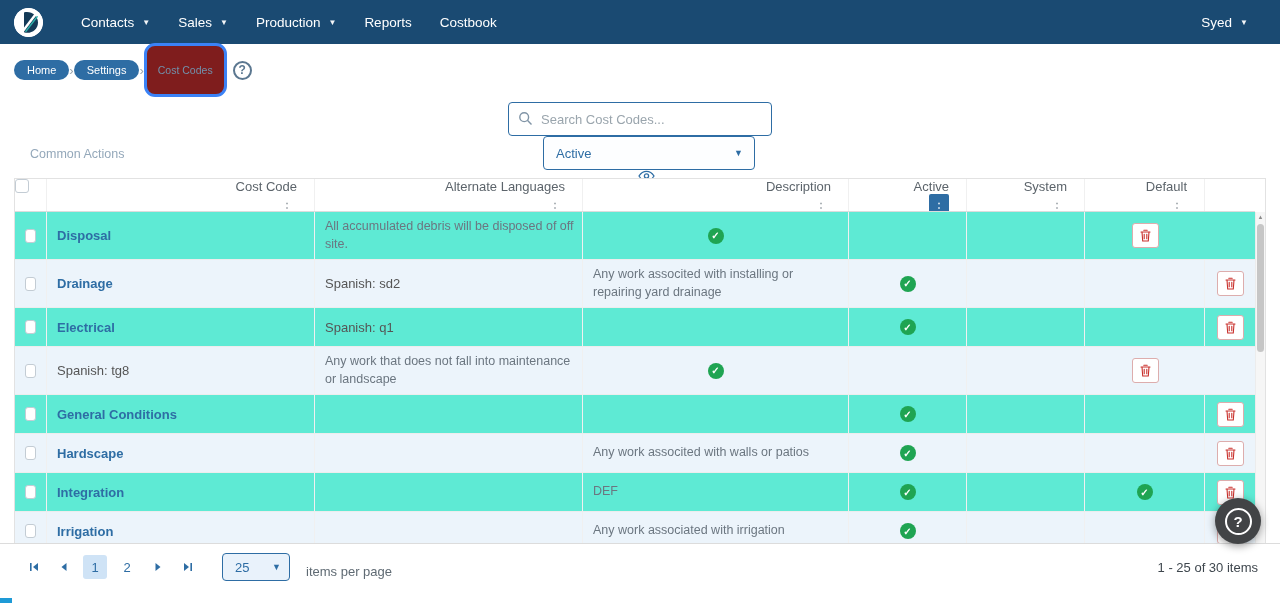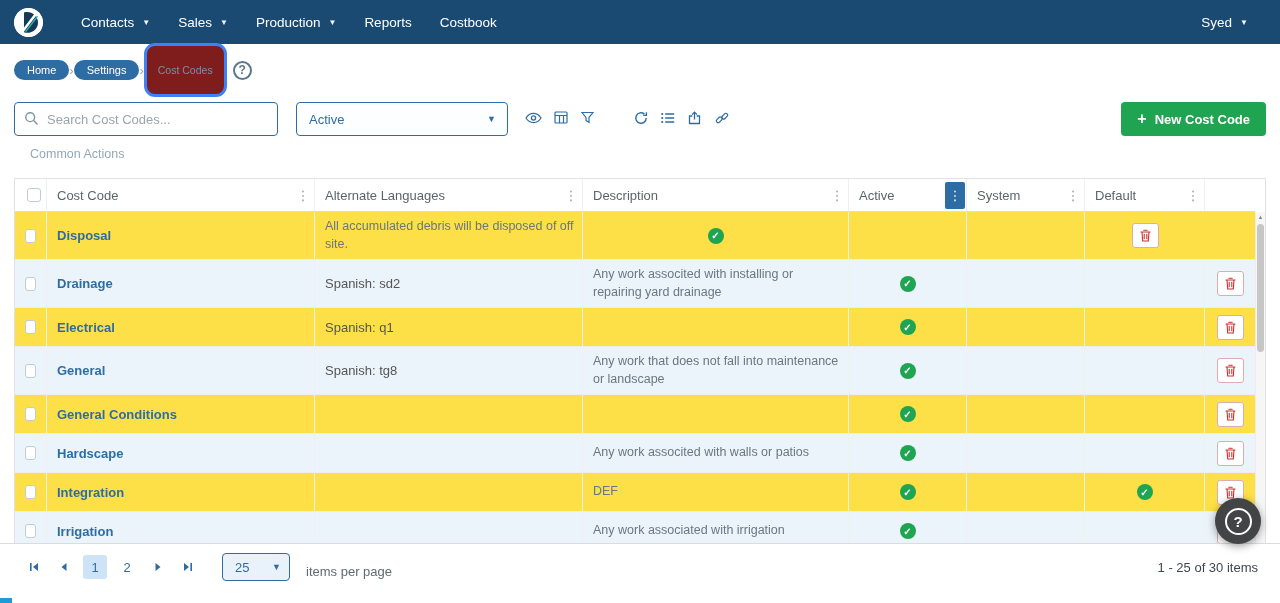--- a/index.html
+++ b/index.html
@@ -16,48 +16,48 @@
   .nav-spacer { flex: 1; }
 
   
   .breadcrumb-bar { margin: 12px 14px 0; height: 28px; display: flex; align-items: center; }
   .pill { background: #2e6da4; color: #fff; font-size: 11px; padding: 4px 13px; border-radius: 11px; cursor: pointer; white-space: nowrap; }
   .pill.outline { background: #7f1d1d; border: 3px solid #3b82f6; color: #7291ab; font-size: 10.5px; padding: 18px 11px; cursor: default; }
   .crumb-sep { color: #9aa5ad; font-size: 13px; }
   .bc-help { width: 19px; height: 19px; border: 2px solid #5b7790; color: #5b7790; border-radius: 50%; display: flex; align-items: center; justify-content: center; font-size: 12px; font-weight: bold; margin-left: 6px; cursor: pointer; }
 
   
-  .toolbar { margin: 18px 14px 0; height: 34px; display: flex; align-items: center; }
+  .toolbar { margin: 18px 14px 0; height: 34px; display: flex; align-items: center; flex-direction: column; }
   .searchbox { position: relative; width: 264px; height: 34px; flex: none; }
   .searchbox input { width: 100%; height: 100%; border: 1px solid #2e6da4; border-radius: 4px; padding: 0 10px 0 32px; font-size: 13px; color: #444; font-family: "Liberation Sans", sans-serif; outline: none; }
   .searchbox input::placeholder { color: #9aa5ad; }
   .search-ico { position: absolute; left: 10px; top: 9px; }
   .dropdown { margin-left: 18px; width: 212px; height: 34px; border: 1px solid #2e6da4; border-radius: 4px; display: flex; align-items: center; justify-content: space-between; padding: 0 11px 0 12px; color: #2e6da4; font-size: 13px; background: #fdfeff; cursor: pointer; flex: none; }
   .dd-caret { font-size: 9px; }
   .icon-btn { width: 27px; height: 30px; display: flex; align-items: center; justify-content: center; cursor: pointer; background: none; border: none; }
   .g1 { margin-left: 12px; }
   .g2-first { margin-left: 26px; }
   .btn-new { margin-left: auto; height: 34px; background: #1fa452; color: #fff; border: none; border-radius: 4px; font-size: 13px; font-weight: bold; padding: 0 16px; display: flex; align-items: center; gap: 8px; cursor: pointer; font-family: "Liberation Sans", sans-serif; }
   .btn-new .plus { font-size: 16px; font-weight: bold; line-height: 1; }
 
   .common-actions { margin: 11px 14px 0; height: 16px; color: #94a8ba; font-size: 12.5px; cursor: pointer; width: max-content; padding-left: 16px; }
 
   
   .table-wrap { margin: 15px 14px 0; width: 1252px; border: 1px solid #e2e2e2; border-bottom: none; position: relative; background: #fff; }
   .grid { display: grid; grid-template-columns: 32px 268px 268px 266px 118px 118px 120px 50px; width: 1240px; }
   .thead { height: 33px; border-bottom: 1px solid #dcdcdc; }
-  .hcell { display: flex; align-items: center; justify-content: space-between; padding: 0 1px 0 10px; font-size: 13px; color: #5c646b; border-right: 1px solid #f0f0f0; overflow: hidden; }
+  .hcell { display: flex; align-items: flex-end; justify-content: space-between; padding: 0 17px 0 10px; font-size: 13px; color: #5c646b; border-right: 1px solid #f0f0f0; overflow: hidden; flex-direction: column; }
   .hcell.center-h { padding-left: 12px; }
   .hcell.no-sep { border-right: none; }
   .kebab { color: #8a9299; font-size: 13px; width: 20px; height: 27px; display: flex; align-items: center; justify-content: center; cursor: pointer; flex: none; }
   .kebab.active-kebab { background: #2e6da4; color: #fff; border-radius: 2px; }
   .checkbox { width: 14px; height: 14px; border: 1px solid #c3ccd4; border-radius: 3px; background: #fff; display: inline-block; cursor: pointer; }
 
   .tbody { height: 332px; overflow: hidden; position: relative; }
-  .trow { border-bottom: 1px solid #ededed; min-height: 39px; background: #fde047; }
+  .trow { border-bottom: 1px solid #ededed; min-height: 39px; background: #5eead4; }
   .trow:nth-child(even) { background: #ecf4fb; }
   .cell { display: flex; align-items: center; padding: 6px 10px; font-size: 13px; color: #555; border-right: 1px solid #f0f0f0; overflow: hidden; }
   .cell.no-sep { border-right: none; }
   .c-name a { color: #2e6da4; font-weight: bold; font-size: 13px; text-decoration: none; cursor: pointer; }
   .c-desc { color: #6b7680; font-size: 12.5px; line-height: 1.4; padding-right: 8px; }
   .c-center { justify-content: center; }
   .check { width: 16px; height: 16px; border-radius: 50%; background: #1fa452; color: #fff; font-size: 10px; font-weight: bold; display: flex; align-items: center; justify-content: center; flex: none; }
   .delbtn { width: 27px; height: 25px; border: 1px solid #ddadad; background: #fff; border-radius: 3px; display: flex; align-items: center; justify-content: center; cursor: pointer; padding: 0; }
 
   .vscroll { position: absolute; right: 0; top: 0; width: 10px; height: 100%; background: #f6f6f6; border-left: 1px solid #ececec; }
@@ -306,23 +306,20 @@
               <path d="M1 3h9M3.8 1.2h3.4M2 3l.7 9h5.6L9 3M4.2 5.2v4.6M6.8 5.2v4.6"></path>
             </svg>
           </button>
         </div>
     </div>
 
     <div class="grid trow">
       <div class="cell c-center">
           <span class="checkbox"></span>
         </div>
-      <div class="cell c-name">
-          <a>General</a>
-        </div>
       <div class="cell">Spanish: tg8</div>
       <div class="cell c-desc">Any work that does not fall into maintenance or landscape</div>
       <div class="cell c-center">
           <span class="check">✓</span>
         </div>
       <div class="cell c-center"></div>
       <div class="cell c-center"></div>
       <div class="cell c-center no-sep">
           <button class="delbtn">
             <svg width="11" height="13" viewBox="0 0 11 13" fill="none" stroke="#c9302c" stroke-width="1.1" stroke-linecap="round">

